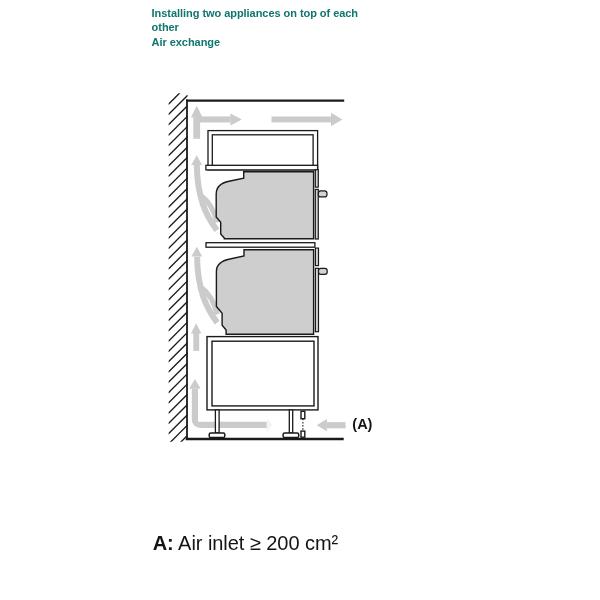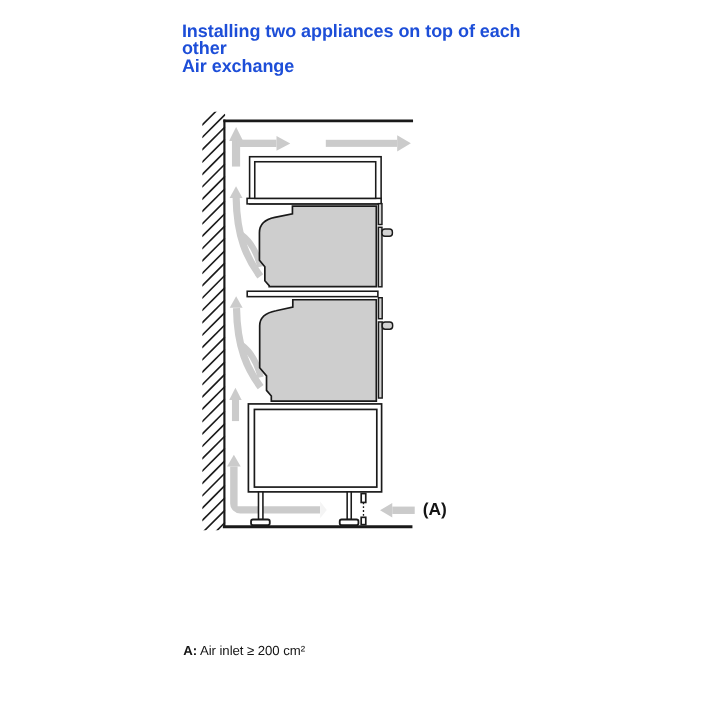--- a/index.html
+++ b/index.html
@@ -1,22 +1,22 @@
 <!DOCTYPE html>
 <html><head>
 <meta charset="utf-8">
 <style>
   html,body { margin:0; padding:0; width:600px; height:600px; background:#ffffff;
     font-family:"Liberation Sans", sans-serif; }
   .wrap { position:relative; width:600px; height:600px; overflow:hidden; }
-  .title { position:absolute; left:151.6px; top:20px; width:300px;
-    font-size:15px; font-weight:bold; line-height:14.3px; color:#1d4ed8;
+  .title { position:absolute; left:151.6px; top:6px; width:300px;
+    font-size:11px; font-weight:bold; line-height:14.3px; color:#0f766e;
     letter-spacing:-0.05px; }
   .bottomlabel { position:absolute; left:152.7px; top:536.3px;
-    font-size:11px; line-height:14.2px; color:#141414; letter-spacing:-0.05px; }
+    font-size:20px; line-height:14.2px; color:#141414; letter-spacing:-0.05px; }
   .bottomlabel b { font-weight:bold; }
   svg { position:absolute; left:0; top:0; }
 </style>
 </head>
 <body>
 <div class="wrap">
 
 <div class="title">Installing two appliances on top of each<br>other<br>Air exchange</div>
 
 <svg width="600" height="600" viewBox="0 0 600 600">

